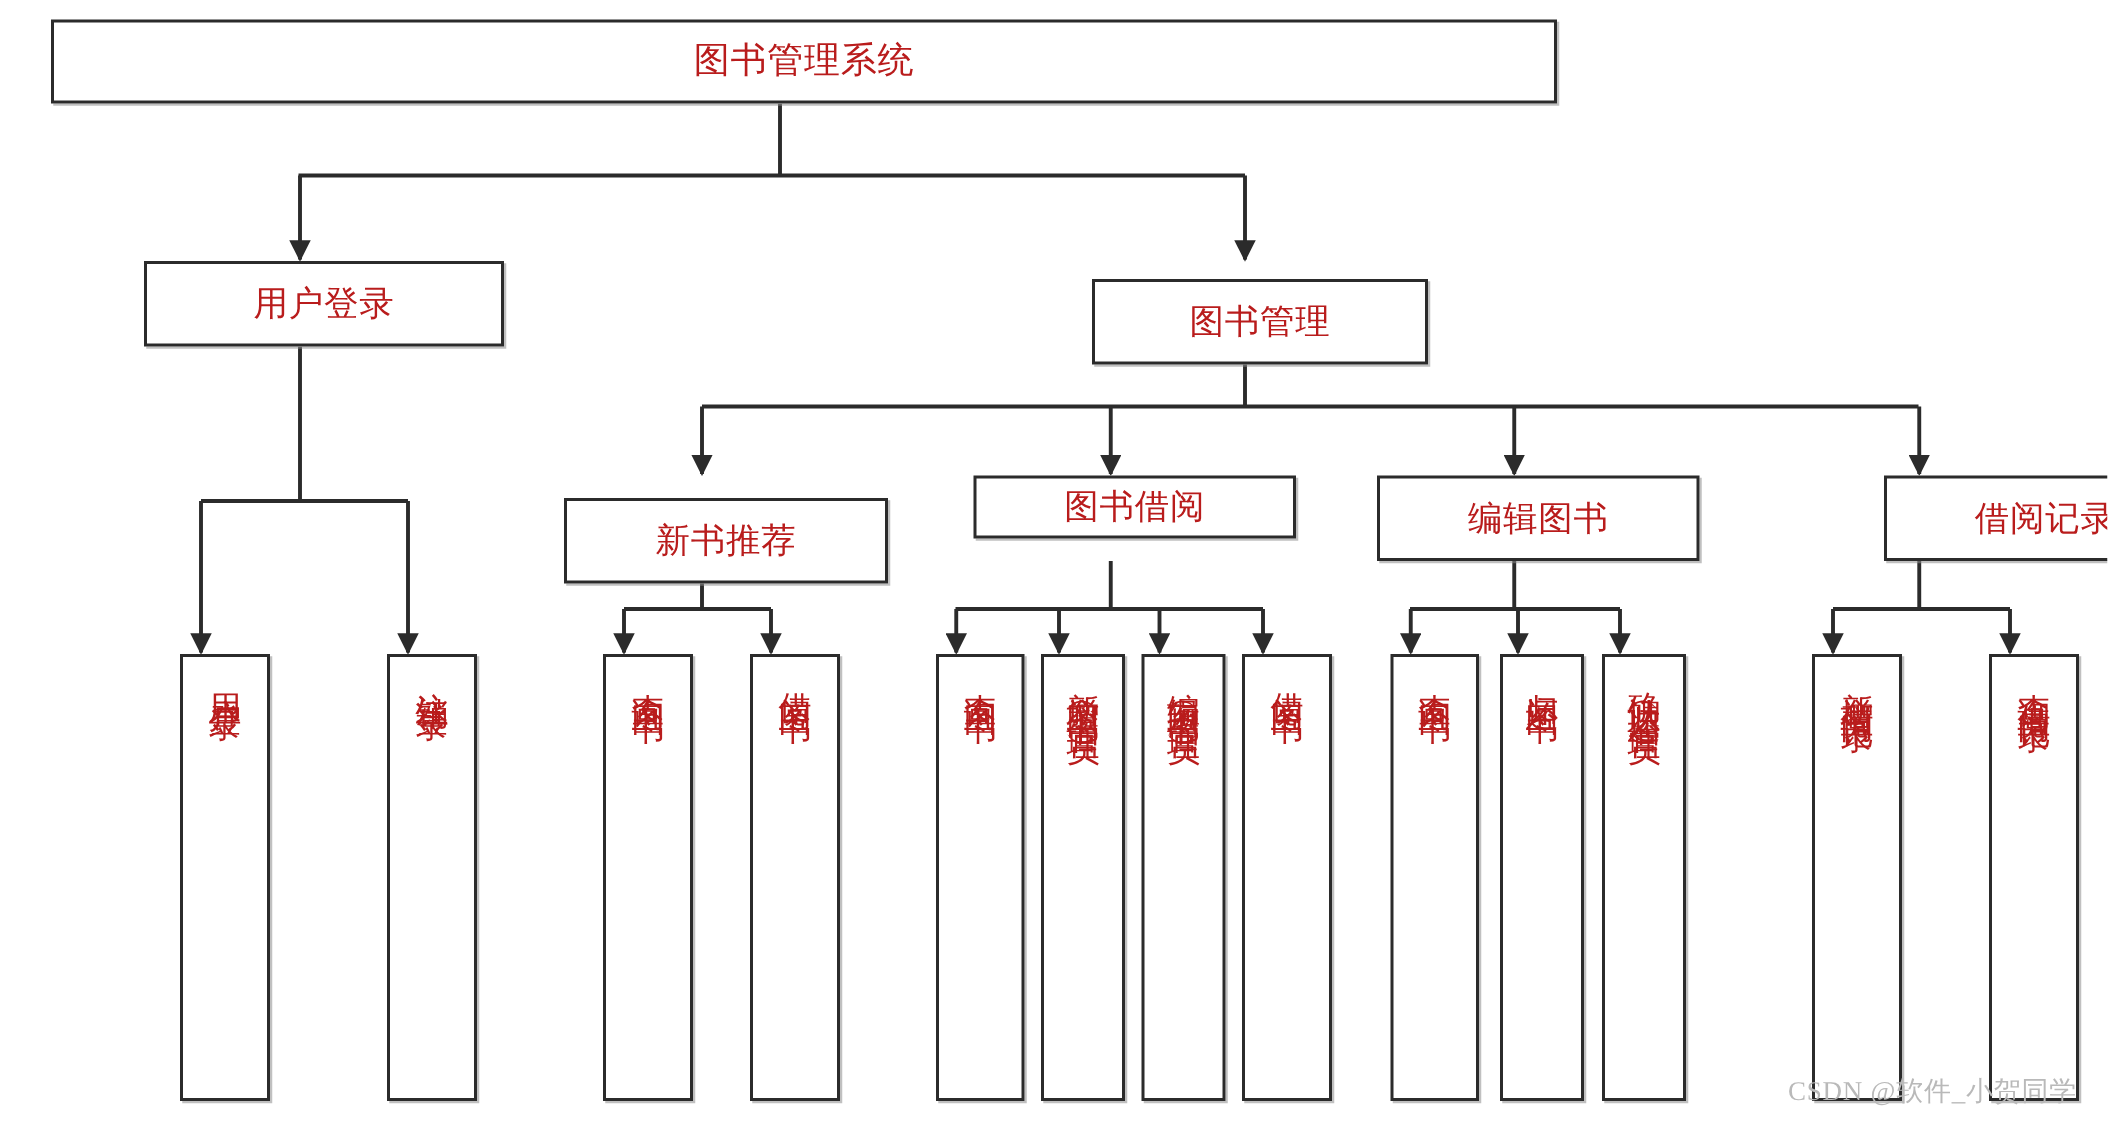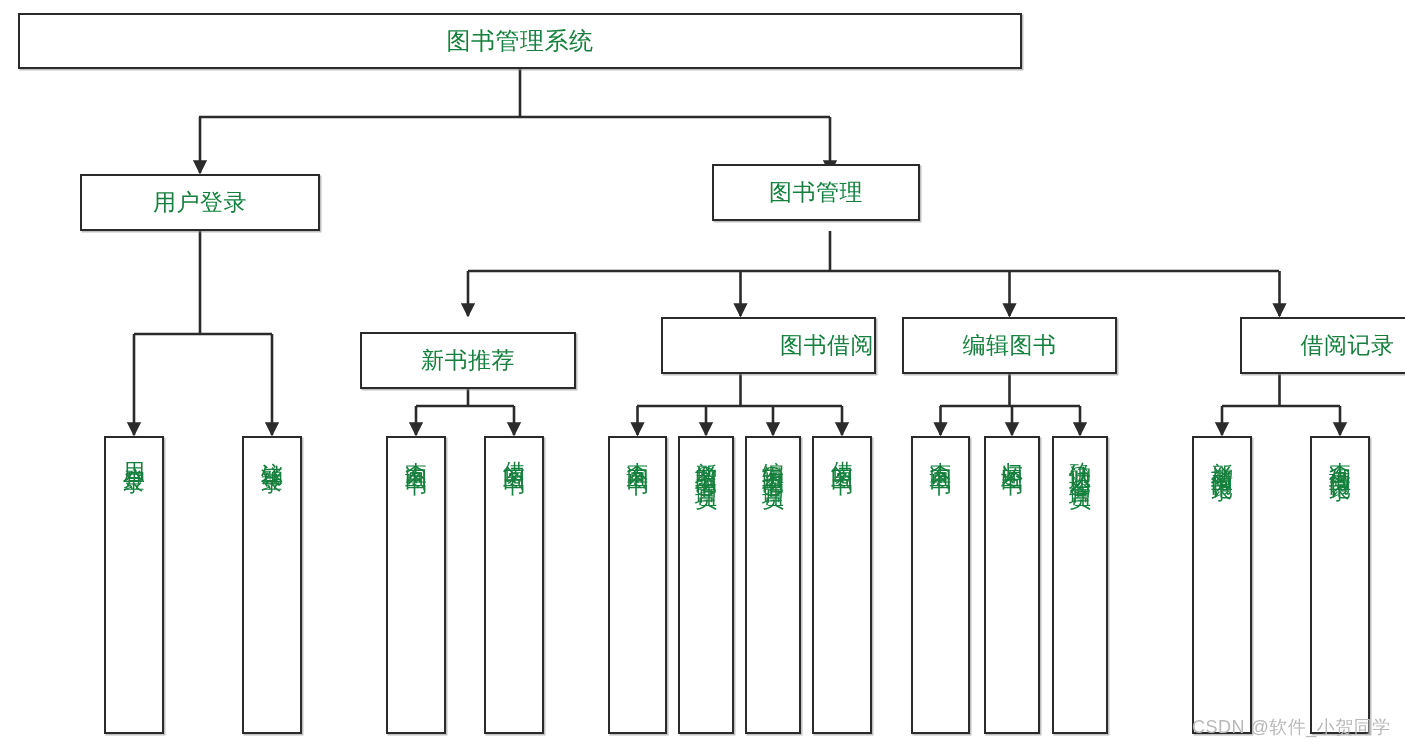--- a/index.html
+++ b/index.html
@@ -26,22 +26,23 @@
     pointer-events: none;
   }
   .node {
     position: absolute;
     box-sizing: border-box;
     border: 2px solid #2b2b2b;
     background: #ffffff;
     display: flex;
     align-items: center;
     justify-content: center;
-    color: #15803d;
+    color: #b91c1c;
     box-shadow: 1.5px 1.5px 0 rgba(140,140,140,0.55);
+    margin-left: 16px;
   }
   .node .label {
     display: block;
     text-align: center;
     line-height: 1.18;
     white-space: nowrap;
   }
   .node.horiz .label {
     font-size: 23px;
     letter-spacing: 0.5px;
@@ -117,27 +118,27 @@
       </g>
   </svg>
 
   <div id="node-layer">
       <div class="node horiz root" style="left: 18px; top: 13px; width: 1004px; height: 56px;">
         <span class="label">图书管理系统</span>
       </div>
       <div class="node horiz" style="left: 80px; top: 174px; width: 240px; height: 57px;">
         <span class="label">用户登录</span>
       </div>
-      <div class="node horiz" style="left: 712px; top: 164px; width: 208px; height: 57px; align-items: center;">
+      <div class="node horiz" style="left: 712px; top: 186px; width: 224px; height: 57px; align-items: center;">
         <span class="label">图书管理</span>
       </div>
       <div class="node horiz" style="left: 360px; top: 332px; width: 216px; height: 57px;">
         <span class="label">新书推荐</span>
       </div>
-      <div class="node horiz" style="left: 661px; top: 317px; width: 215px; height: 57px; justify-content: flex-end;">
+      <div class="node horiz" style="left: 633px; top: 317px; width: 215px; height: 42px;">
         <span class="label">图书借阅</span>
       </div>
       <div class="node horiz" style="left: 902px; top: 317px; width: 215px; height: 57px;">
         <span class="label">编辑图书</span>
       </div>
       <div class="node horiz" style="left: 1240px; top: 317px; width: 215px; height: 57px;">
         <span class="label">借阅记录</span>
       </div>
       <div class="node vert" style="left: 104px; top: 436px; width: 60px; height: 298px;">
         <span class="label">用户登录</span>
@@ -173,15 +174,15 @@
         <span class="label">确认归还（管理员）</span>
       </div>
       <div class="node vert" style="left: 1192px; top: 436px; width: 60px; height: 298px;">
         <span class="label">新增借阅记录</span>
       </div>
       <div class="node vert" style="left: 1310px; top: 436px; width: 60px; height: 298px;">
         <span class="label">查询借阅记录</span>
       </div>
     </div>
 
-  <div class="watermark" style="left:1192px; top:715px;">CSDN @软件_小贺同学</div>
+  <div class="watermark" style="left:1192px; top:715px;font-family:Liberation Serif, serif;">CSDN @软件_小贺同学</div>
 
 </div>
 
 </body></html>

